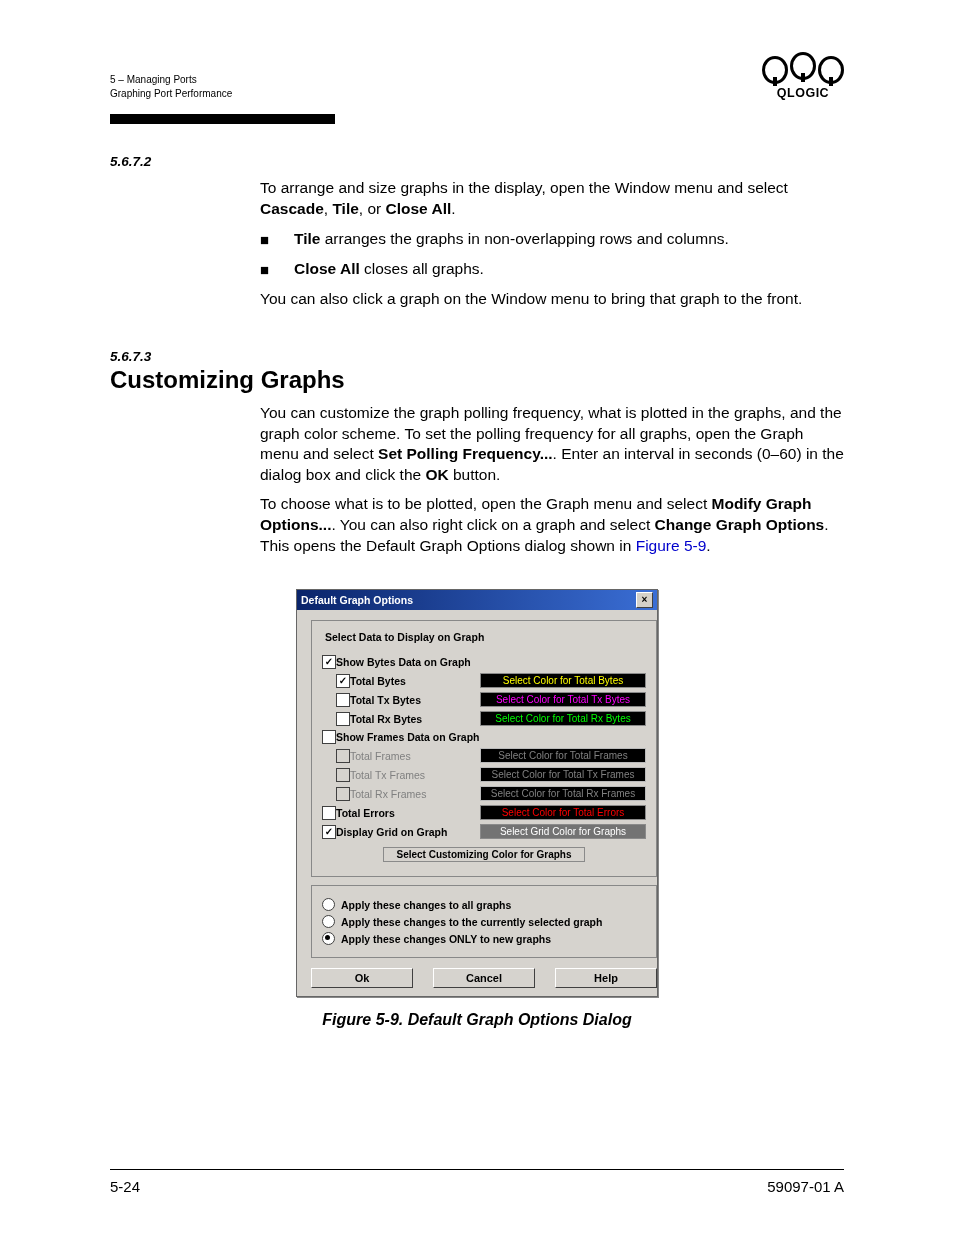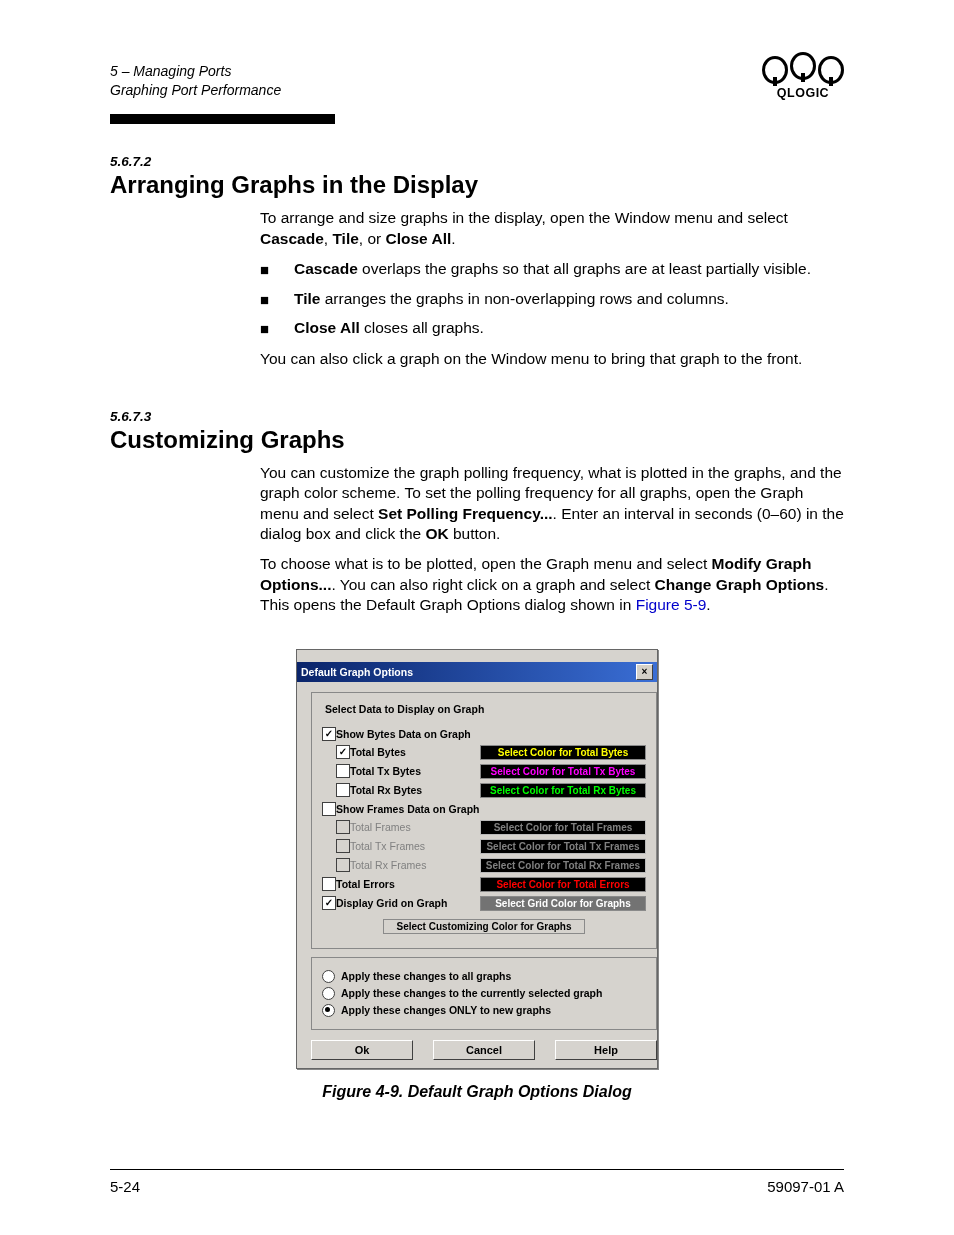--- a/index.html
+++ b/index.html
@@ -18,23 +18,22 @@
     height: 100%;
     display: flex;
     flex-direction: column;
   }
   .header-row {
     display: flex;
     justify-content: space-between;
     align-items: flex-end;
   }
   .header-left {
-    font-size: 14px;
+    font-size: 10px;
     line-height: 1.35;
-    font-style: italic;
   }
   .logo {
     text-align: center;
     font-family: Arial, sans-serif;
   }
   .logo-mark {
     display: flex;
     justify-content: center;
     gap: 2px;
     margin-bottom: 2px;
@@ -79,21 +78,21 @@
     background: #d6d3ce;
     font-family: Tahoma, "MS Sans Serif", sans-serif;
     font-size: 10.5px;
     text-align: left;
     box-shadow: 1px 1px 0 #888;
   }
   .titlebar {
     background: linear-gradient(to right,#0a246a,#3a6ed5);
     color: #fff; font-weight:700;
     padding: 2px 4px;
-    display:flex; justify-content:space-between; align-items:center;margin-top:12px;
+    display:flex; justify-content:space-between; align-items:center;
   }
   .titlebar .x {
     width:15px; height:14px; background:#d4d0c8; color:#000;
     font-size:10px; font-weight:700; text-align:center; line-height:14px;
     border:1px solid #fff; border-right-color:#404040; border-bottom-color:#404040;
   }
   .dlg-body { padding: 10px 0 8px 14px; }
   .groupbox {
     border: 1px solid #888;
     padding: 10px 10px 12px 10px;
@@ -106,21 +105,21 @@
     width:12px; height:12px; border:1px solid #404040; background:#fff;
     display:inline-flex; align-items:center; justify-content:center;
     font-size:10px; line-height:10px;
   }
   .cbx.checked::after { content:"✓"; color:#000; font-weight:700; font-size:10px;}
   .cbx.disabled { background:#d6d3ce; }
   .disabled-text { color:#808080; }
   .colorbtn {
     width:160px; text-align:center; padding:1px 2px;
     border:1px solid #8a8a8a;
-    background:#000; font-size:10px; font-weight:700;margin-left:16px;
+    background:#000; font-size:10px; font-weight:400;margin-left:16px;
   }
   .colorbtn.yellow { color:#ffff00; }
   .colorbtn.magenta { color:#ff00ff; }
   .colorbtn.green { color:#00ff00; }
   .colorbtn.red { color:#ff0000; }
   .colorbtn.gray { background:#000000; color:#808080; border-color:#bbb;}
   .colorbtn.white { background:#737373; color:#ffffff; }
   .widebtn {
     display:block; width:200px; margin:8px auto 2px auto; text-align:center;
     border:1px solid #8a8a8a; background:#d6d3ce; padding:1px 0; font-weight:700; font-size:10px;
@@ -159,27 +158,25 @@
           <span class="center"></span>
           <span class="right"></span>
       </div>
       <div class="logo-text">QLOGIC</div>
     </div>
   </div>
   <hr class="top-rule">
   <div class="black-bar"></div>
 
   <div class="sec-num">5.6.7.2</div>
-  <div class="sec-title">Arranging Graphs in the Display</div>
   <div class="body-block">
     <p>
       <span>To arrange and size graphs in the display, open the Window menu and select </span><b>Cascade</b><span>, </span><b>Tile</b><span>, or </span><b>Close All</b><span>.</span>
     </p>
     <ul class="bullets">
-      <li><b>Cascade</b><span> overlaps the graphs so that all graphs are at least partially visible.</span></li>
       <li><b>Tile</b><span> arranges the graphs in non-overlapping rows and columns.</span></li>
       <li><b>Close All</b><span> closes all graphs.</span></li>
     </ul>
     <p>You can also click a graph on the Window menu to bring that graph to the front.</p>
   </div>
 
   <div class="sec-num">5.6.7.3</div>
   <div class="sec-title">Customizing Graphs</div>
   <div class="body-block">
     <p>
@@ -289,20 +286,20 @@
             </div>
         </div>
 
         <div class="btnrow">
           <div class="btn">Ok</div>
           <div class="btn">Cancel</div>
           <div class="btn">Help</div>
         </div>
       </div>
     </div>
-    <div class="fig-caption">Figure 4-9.  Default Graph Options Dialog</div>
+    <div class="fig-caption">Figure 5-9.  Default Graph Options Dialog</div>
   </div>
 
   <div class="footer">
     <span>5-24</span>
     <span>59097-01 A</span>
   </div>
 </div>
 
 </body></html>

